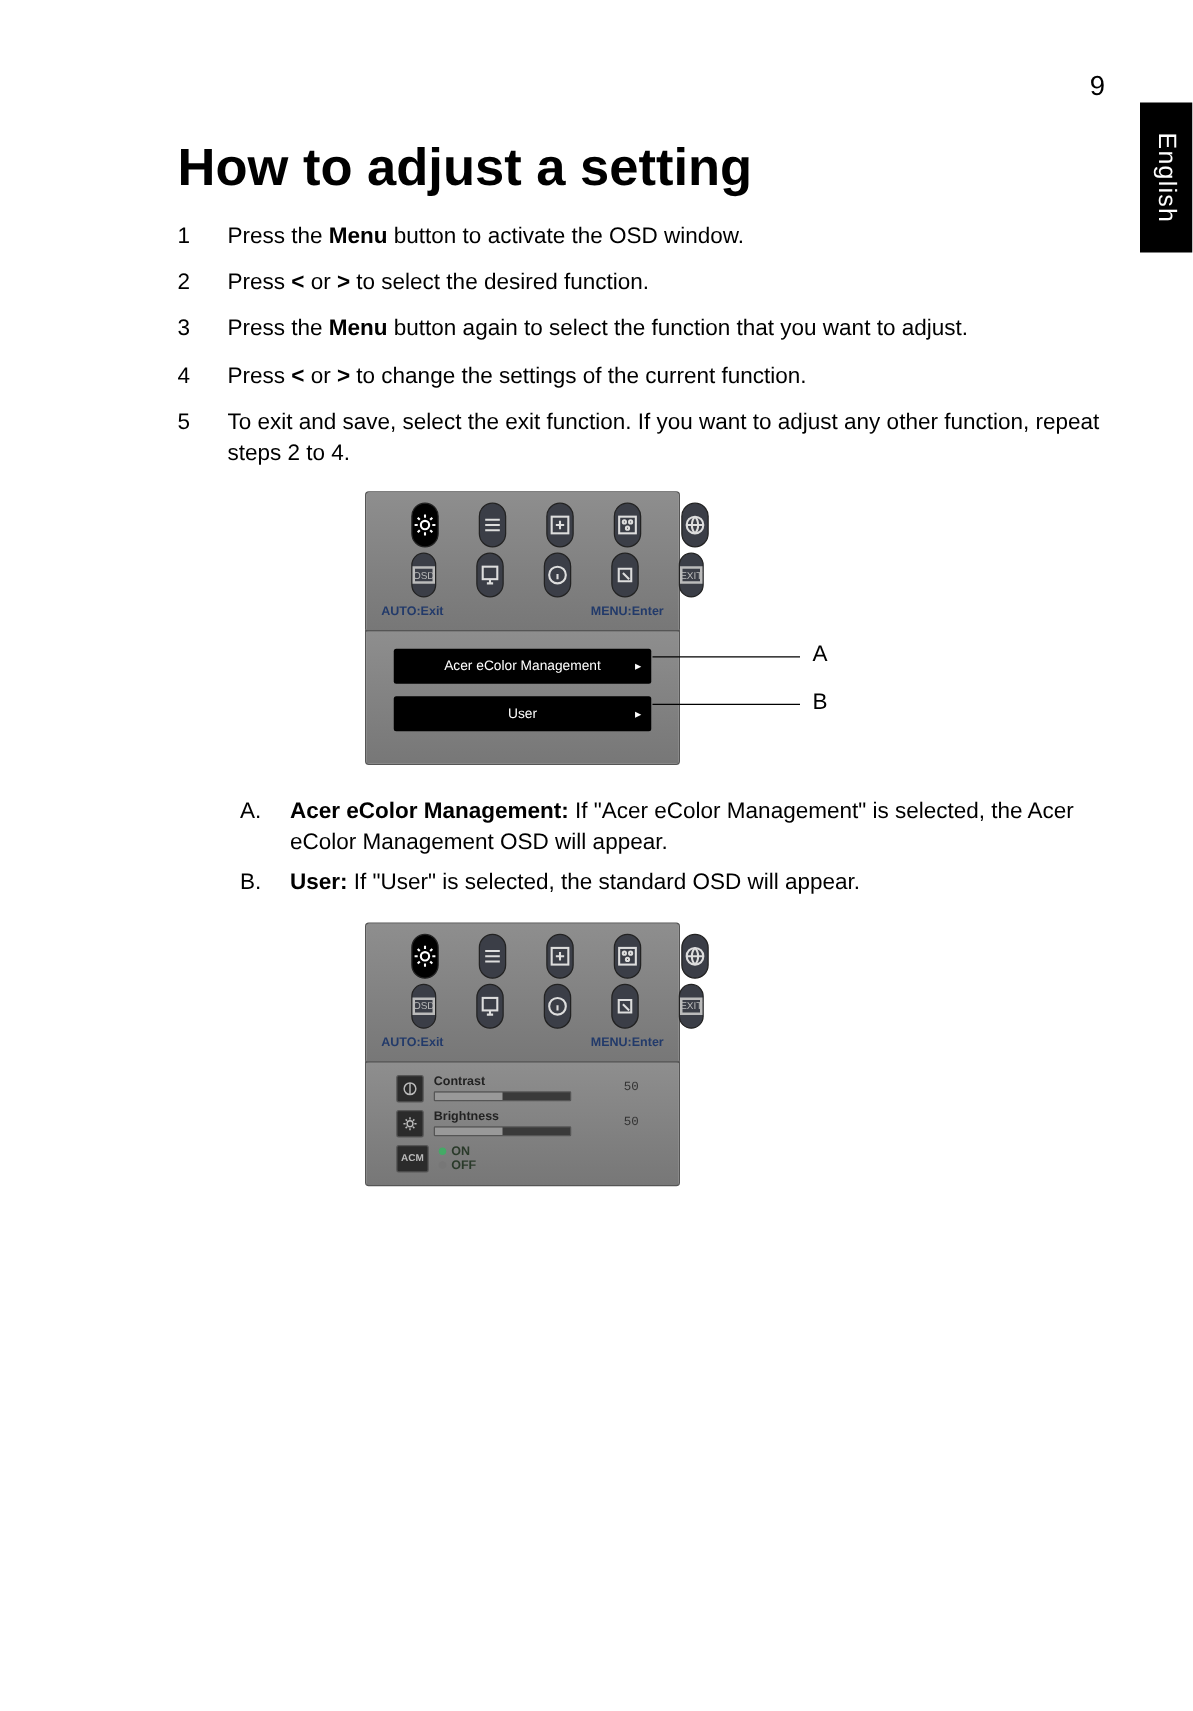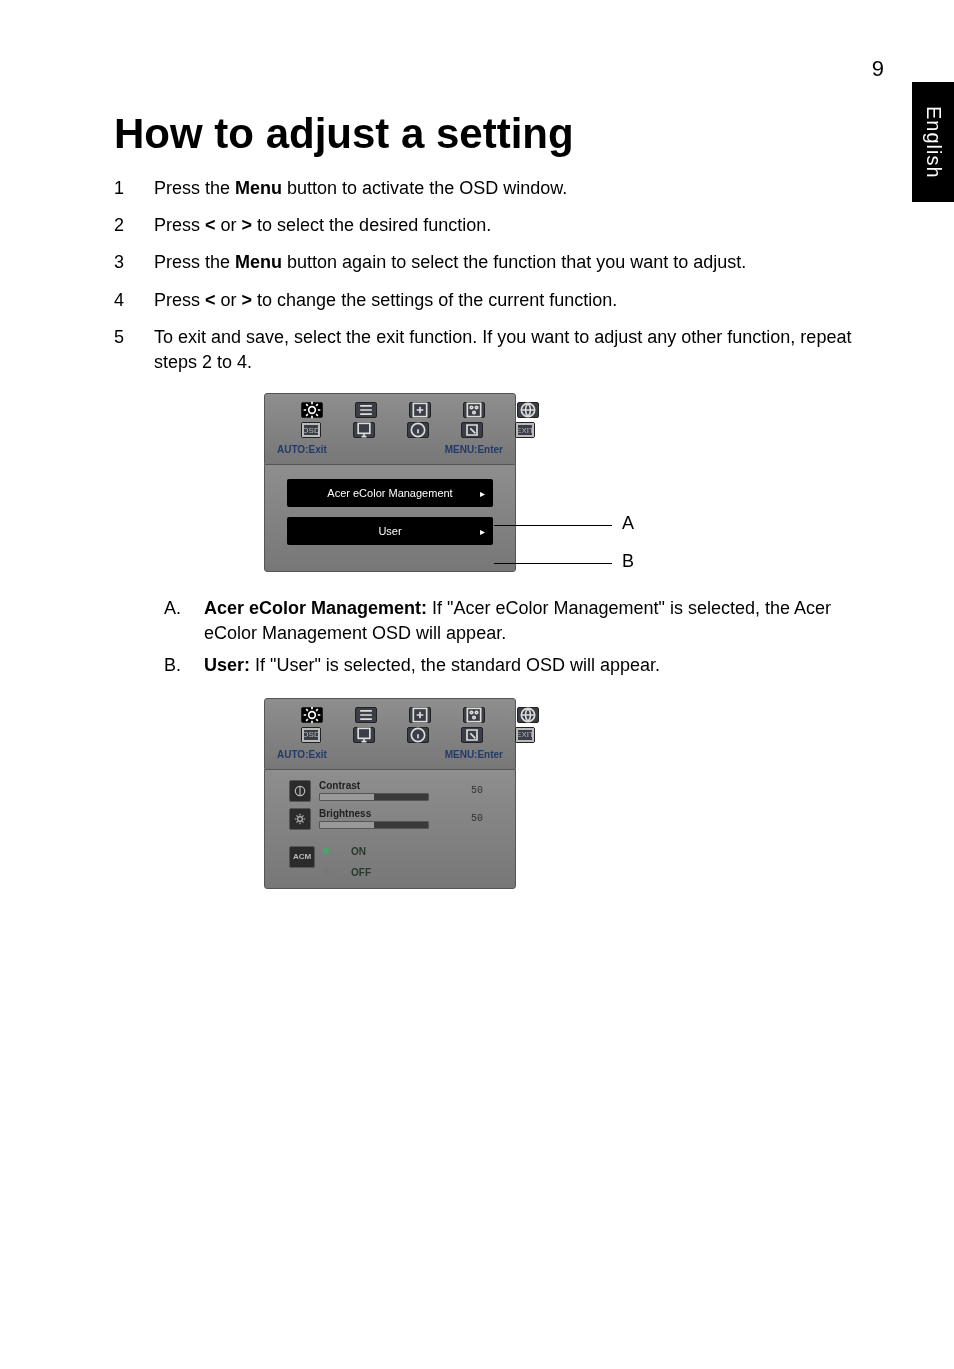--- a/index.html
+++ b/index.html
@@ -3,33 +3,33 @@
 <meta charset="utf-8">
 <style>
   * { box-sizing: border-box; margin: 0; padding: 0; }
   html, body { width: 954px; height: 1369px; background: #ffffff; font-family: "Segoe UI", Arial, sans-serif; color: #000; }
   body { position: relative; }
 
   .page-number { position: absolute; top: 56px; right: 70px; font-size: 22px; }
   .side-tab { position: absolute; top: 82px; right: 0; width: 42px; height: 120px; background: #000; color: #fff; display: flex; align-items: center; justify-content: center; }
   .side-tab span { writing-mode: vertical-rl; font-size: 20px; letter-spacing: 1px; }
 
-  .content { position: absolute; top: 110px; left: 114px; width: 740px; }
+  .content { position: absolute; top: 110px; left: 142px; width: 740px; }
   h1 { font-size: 42px; font-weight: 600; margin-bottom: 18px; }
 
   ol.steps { list-style: decimal; margin-left: 0; padding-left: 0; font-size: 18px; }
   ol.steps > li { margin-left: 0; padding-left: 0; margin-bottom: 12px; line-height: 1.4; display: flex; }
   ol.steps > li .num { width: 40px; flex-shrink: 0; }
   ol.steps > li .txt b { font-weight: 700; }
   .txt { flex: 1; }
 
   .osd-wrap { position: relative; margin: 18px 0 24px 150px; width: 420px; }
   .osd-panel { width: 252px; background: linear-gradient(#8e8e8e,#777); border: 1px solid #555; border-radius: 3px; padding: 8px 8px 10px 8px; }
   .osd-tab-row { display: flex; gap: 4px; margin-bottom: 4px; }
-  .osd-tab { flex: 1; height: 16px; background: #3b3e47; border: 1px solid #222; border-radius: 2px; display: flex; align-items: center; justify-content: center; color: #aaa; font-size: 10px; margin-left: 28px; }
+  .osd-tab { flex: 1; height: 36px; background: #3b3e47; border: 1px solid #222; border-radius: 14px; display: flex; align-items: center; justify-content: center; color: #aaa; font-size: 10px; margin-left: 28px; }
   .osd-tab.active { background: #000; color: #fff; }
   .osd-tab svg { width: 20px; height: 20px; fill: none; stroke: #ddd; stroke-width: 2; }
   .osd-tab.active svg { stroke: #fff; }
   .osd-tab .box-icon { width:18px; height:14px; border:2px solid #bbb; display:flex; align-items:center; justify-content:center; font-size:8px; color:#bbb; }
   .osd-footer { display:flex; justify-content:space-between; font-size:10px; color:#223a6a; padding: 2px 4px 0 4px; font-weight:600; }
 
   .osd-lower { width: 252px; background: linear-gradient(#8e8e8e,#777); border: 1px solid #555; border-radius: 0 0 3px 3px; padding: 14px 22px 16px 22px; margin-top: -2px; }
   .osd-menu-item { background: #000; color: #fff; height: 28px; border-radius: 2px; display:flex; align-items:center; justify-content:flex-start; font-size: 11px; margin-bottom: 10px; position: relative; padding: 0 8px; }
   .osd-menu-item .arrow { position:absolute; right:8px; font-size:10px; color:#fff; }
   .osd-menu-item .itemlabel { flex:1; text-align:center; }
@@ -44,21 +44,21 @@
   .osd-settings-row { display:flex; align-items:center; gap:8px; margin-bottom:6px; }
   .osd-settings-row .icon-sq { width:22px; height:22px; background:#2b2b2b; border:1px solid #555; border-radius:2px; display:flex; align-items:center; justify-content:center; }
   .osd-settings-row .icon-sq svg { width:14px; height:14px; stroke:#bbb; fill:none; stroke-width:2; }
   .osd-settings-row .lblcol { flex:1; }
   .osd-settings-row .lblcol .lbl { font-size:10px; color:#222; font-weight:600; margin-bottom:2px; }
   .osd-settings-row .bar-outer { width:110px; height:8px; background:#3a3a3a; border:1px solid #555; border-radius:1px; position:relative; }
   .osd-settings-row .bar-inner { height:100%; background:#999; }
   .osd-settings-row .val { font-size:10px; color:#333; width:20px; text-align:left;font-family:Liberation Mono, monospace; }
   .acm-row { display:flex; align-items:center; gap:8px; }
   .acm-row .icon-sq { width:26px; height:22px; background:#2b2b2b; border:1px solid #555; border-radius:2px; display:flex; align-items:center; justify-content:center; color:#bbb; font-size:8px; font-weight:700; }
-  .acm-opts .opt { display:flex; align-items:center; gap:22px; font-size:10px; font-weight:700; color:#2a3a2a;margin-top:10px; }
+  .acm-opts .opt { display:flex; align-items:center; gap:4px; font-size:10px; font-weight:700; color:#2a3a2a; }
   .acm-opts .dot { width:6px; height:6px; border-radius:50%; background:#4a6; }
   .acm-opts .dot.off { background:#777; }
 
   .osd-lower2 { width:252px; background: linear-gradient(#8e8e8e,#777); border:1px solid #555; border-radius:0 0 3px 3px; padding:10px 24px 10px 24px; margin-top:-2px; }
 </style>
 </head>
 <body>
 
 <div class="page-number">9</div>
 

